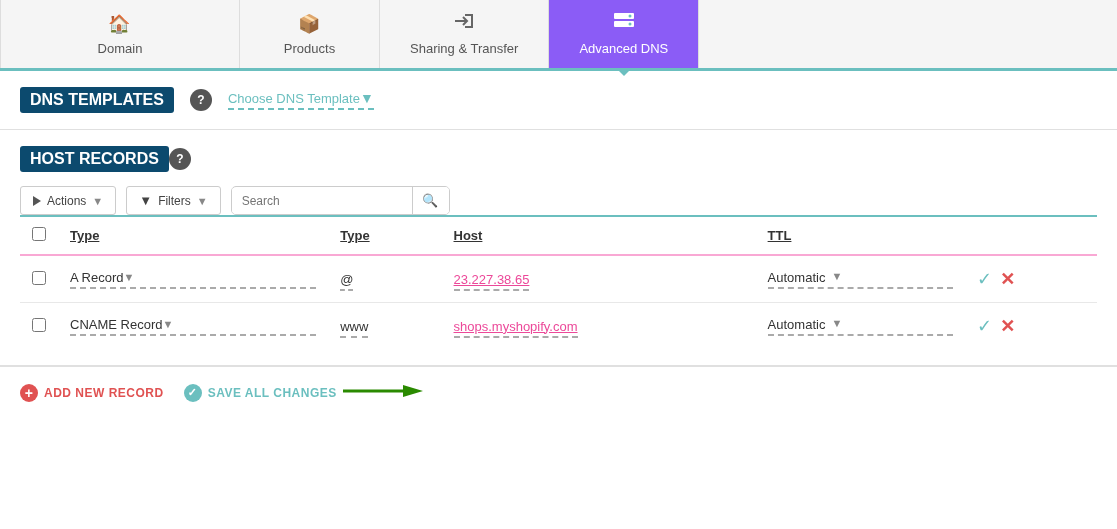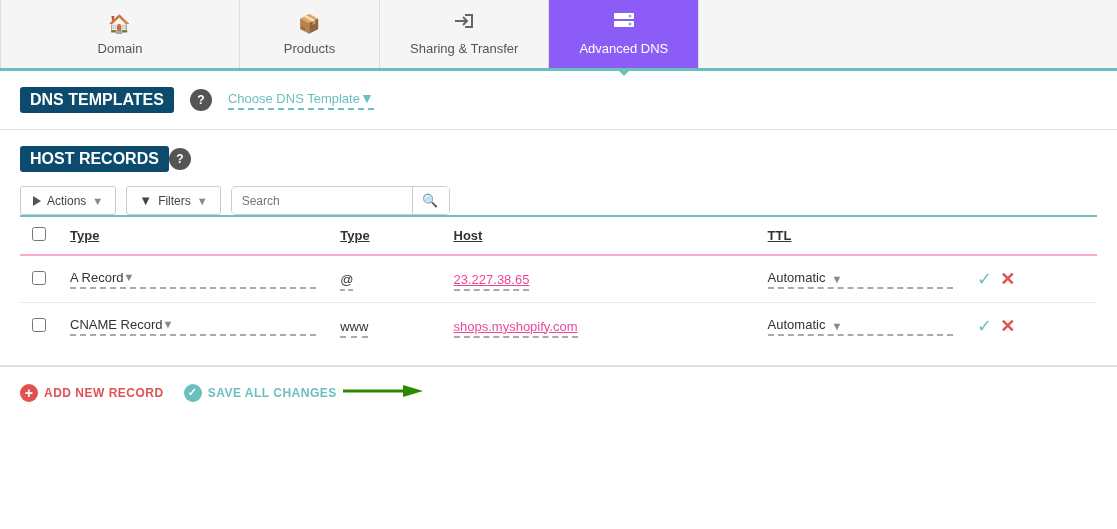--- a/index.html
+++ b/index.html
@@ -198,21 +198,21 @@
       display: flex;
       align-items: center;
       border-bottom: 2px dashed #aaa;
       padding-bottom: 2px;
       cursor: pointer;
       color: #333;
       font-size: 13px;
     }
     .ttl-select {
       display: flex;
-      align-items: flex-end;
+      align-items: flex-start;
       gap: 6px;
       border-bottom: 2px dashed #aaa;
       padding-bottom: 2px;
       cursor: pointer;
       color: #333;
       font-size: 13px;
     }
     .value-cell {
       color: #ec4899;
       font-size: 13px;

